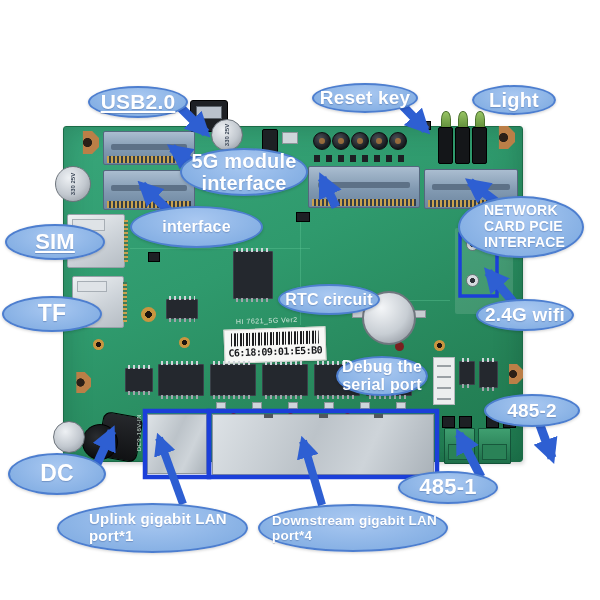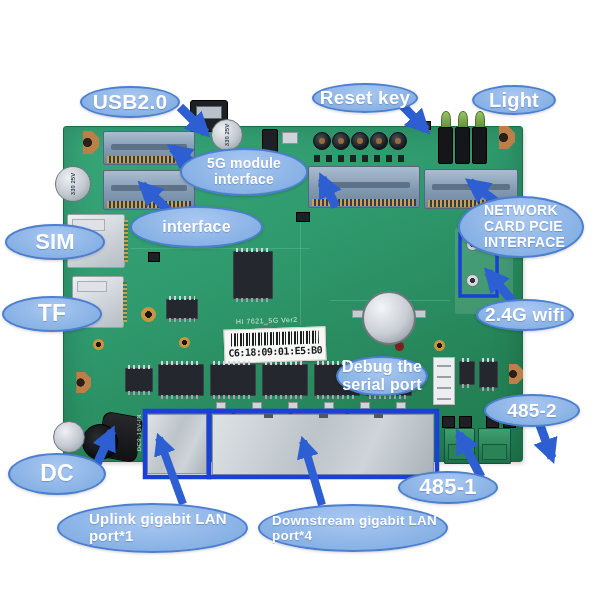--- a/index.html
+++ b/index.html
@@ -272,46 +272,49 @@
         <line x1="97" y1="464" x2="112" y2="431"></line>
       </g>
     <g class="arrow thin">
         <line x1="183" y1="504" x2="159" y2="438"></line>
       </g>
     <g class="arrow thin">
         <line x1="322" y1="505" x2="303" y2="441"></line>
       </g>
   </svg>
 
-  <div class="oval" style="left:80px;top:86px;width:100px;height:32px;font-size:21px;">
+  <div class="oval" style="left:88px;top:86px;width:100px;height:32px;font-size:21px;text-decoration:underline;">
     <span>USB2.0</span>
   </div>
   <div class="oval" style="left:472px;top:85px;width:84px;height:30px;font-size:20px;">
     <span>Light</span>
   </div>
   <div class="oval" style="left:312px;top:83px;width:106px;height:30px;font-size:19px;">
     <span>Reset key</span>
   </div>
-  <div class="oval" style="left:180px;top:148px;width:128px;height:48px;font-size:14px;">
+  <div class="oval" style="left:180px;top:148px;width:128px;height:48px;font-size:20px;">
     <span>5G module</span>
     <span>interface</span>
   </div>
   <div class="oval" style="left:130px;top:206px;width:133px;height:42px;font-size:16px;">
     <span>interface</span>
   </div>
   <div class="oval left" style="left:458px;top:196px;width:126px;height:62px;font-size:14px;padding-left:24px;">
     <span>NETWORK</span>
     <span>CARD PCIE</span>
     <span>INTERFACE</span>
   </div>
-  <div class="oval" style="left:5px;top:224px;width:100px;height:36px;font-size:22px;">
+  <div class="oval" style="left:5px;top:224px;width:100px;height:36px;font-size:22px;text-decoration:underline;">
     <span>SIM</span>
   </div>
   <div class="oval" style="left:2px;top:296px;width:100px;height:36px;font-size:23px;">
     <span>TF</span>
+  </div>
+  <div class="oval" style="left:278px;top:284px;width:102px;height:31px;font-size:16px;">
+    <span>RTC circuit</span>
   </div>
   <div class="oval" style="left:476px;top:299px;width:98px;height:32px;font-size:19px;">
     <span>2.4G wifi</span>
   </div>
   <div class="oval" style="left:336px;top:356px;width:92px;height:40px;font-size:16px;">
     <span>Debug the</span>
     <span>serial port</span>
   </div>
   <div class="oval" style="left:484px;top:394px;width:96px;height:33px;font-size:19px;">
     <span>485-2</span>

